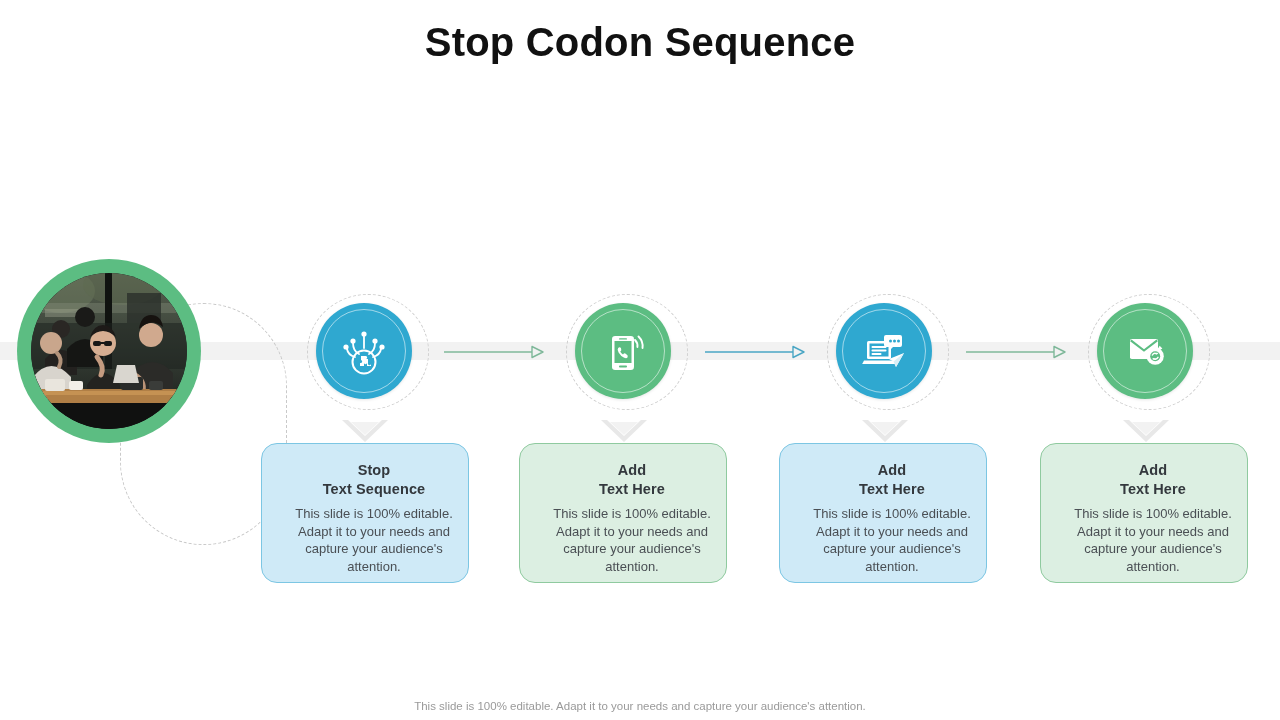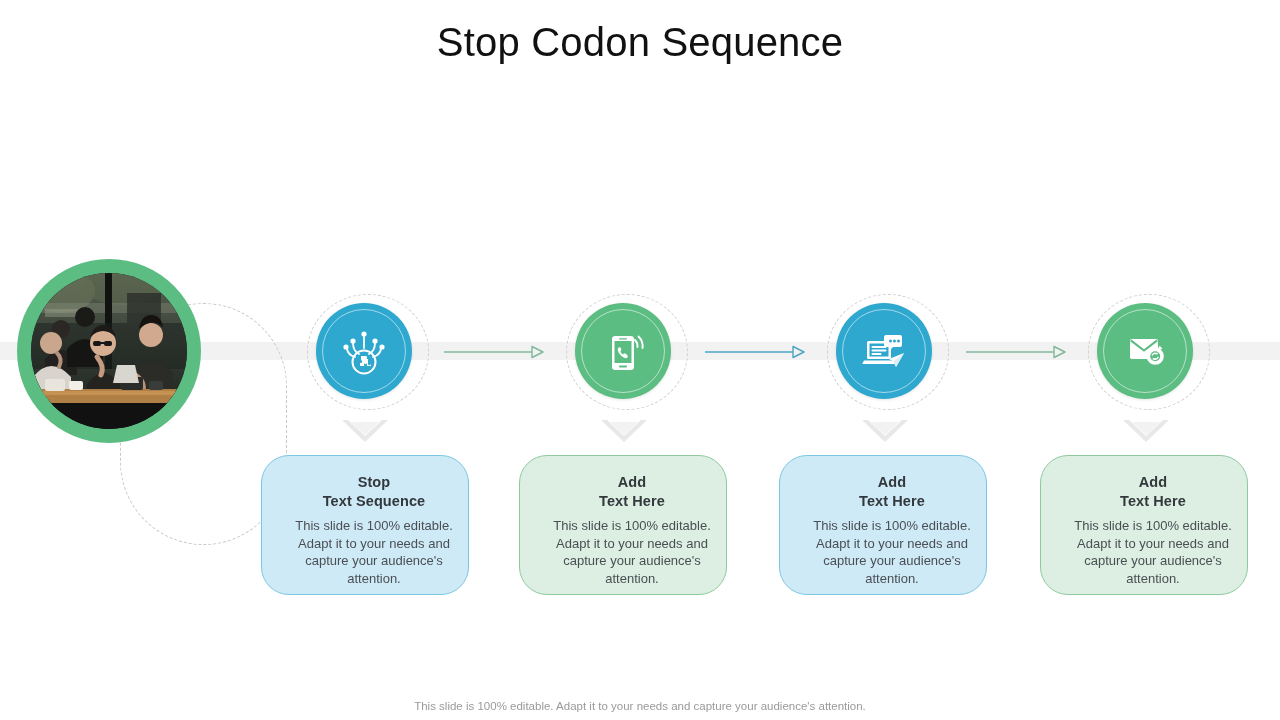--- a/index.html
+++ b/index.html
@@ -6,21 +6,21 @@
   body{
     width:1280px;height:720px;background:#ffffff;
     font-family:"Liberation Sans",sans-serif;
     overflow:hidden;position:relative;
   }
   .slide{position:absolute;inset:0;}
 
   
   .title{
     position:absolute;left:0;top:20px;width:1280px;text-align:center;
-    font-size:40px;font-weight:400;color:#111111;letter-spacing:.2px;
+    font-size:40px;font-weight:700;color:#111111;letter-spacing:.2px;
     font-family:"Liberation Sans",sans-serif;
   }
 
   
   .band{
     position:absolute;left:0;top:342px;width:1280px;height:18px;
     background:#f2f2f2;
   }
 
   
@@ -61,22 +61,22 @@
   
   .arrow{position:absolute;top:345px;height:14px;}
   .arrow svg{display:block;}
 
   
   .chevron{position:absolute;top:420px;width:46px;height:26px;}
   .chevron svg{display:block;}
 
   
   .card{
-    position:absolute;top:455px;width:208px;height:140px;
-    border-radius:28px;box-sizing:border-box;
+    position:absolute;top:443px;width:208px;height:140px;
+    border-radius:16px;box-sizing:border-box;
     display:flex;flex-direction:column;align-items:center;
     padding:17px 14px 0 32px;
   }
   .card-title{
     font-size:14.5px;font-weight:bold;color:#33383d;line-height:1.33;
     text-align:center;letter-spacing:.1px;
   }
   .card-body{
     margin-top:5px;font-size:13px;color:#4a4f54;line-height:1.38;
     text-align:center;

